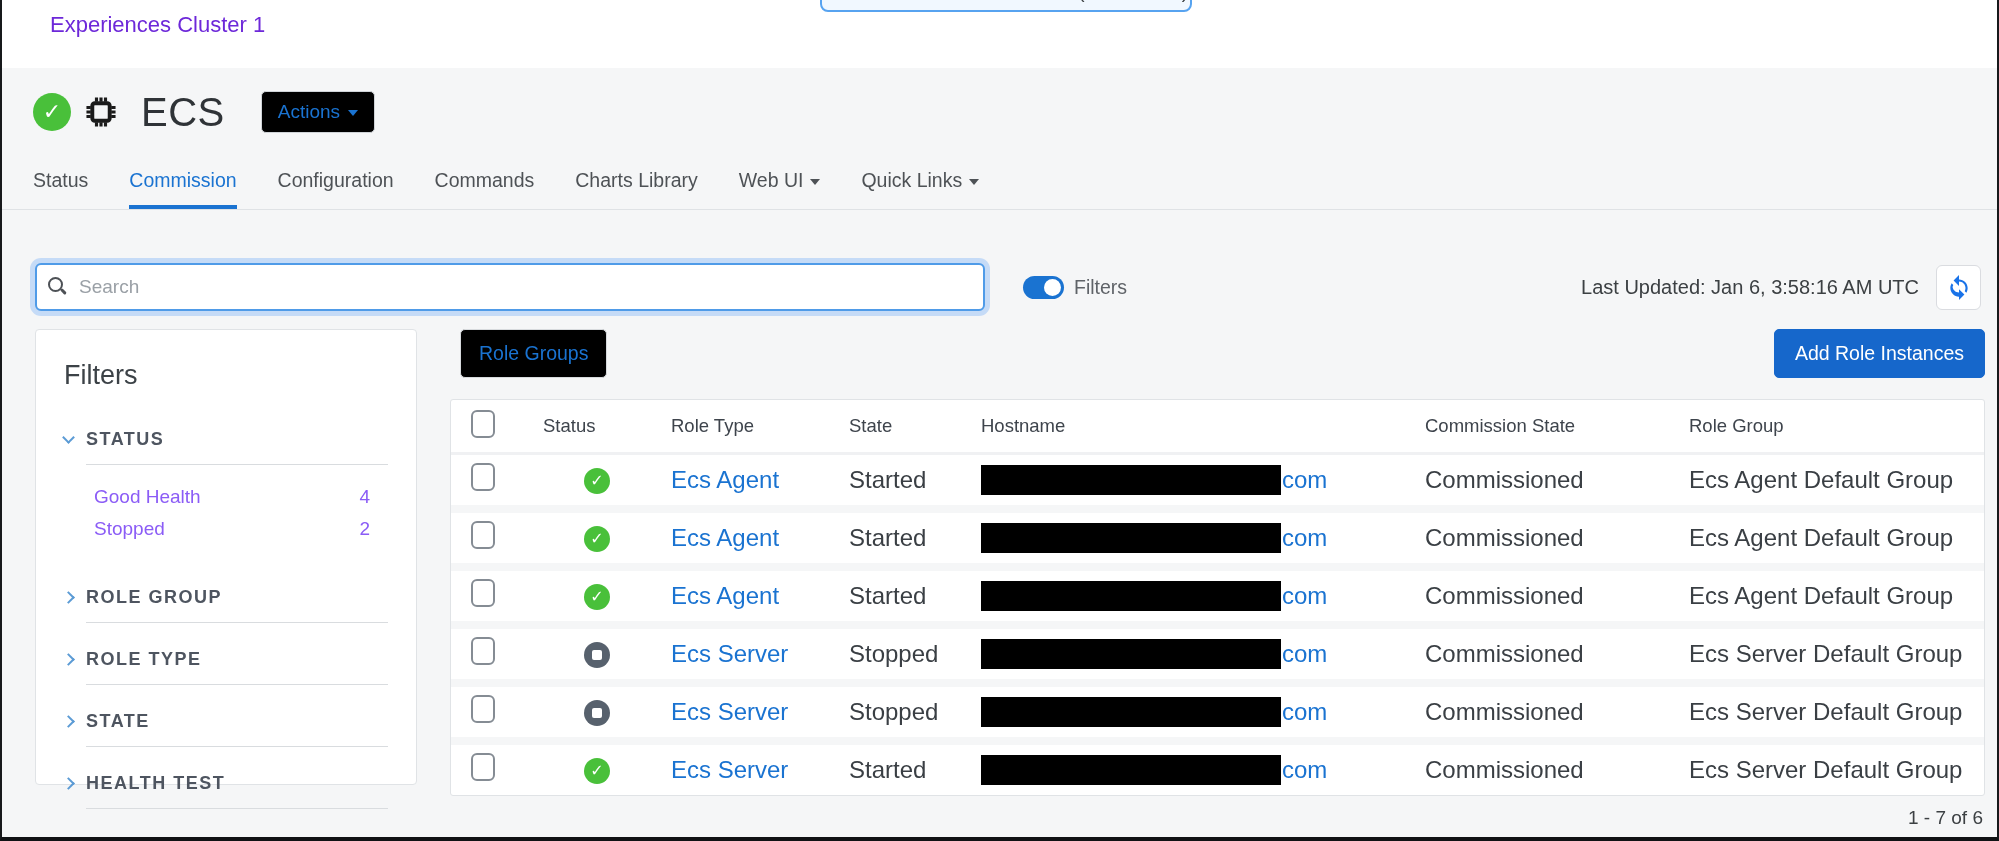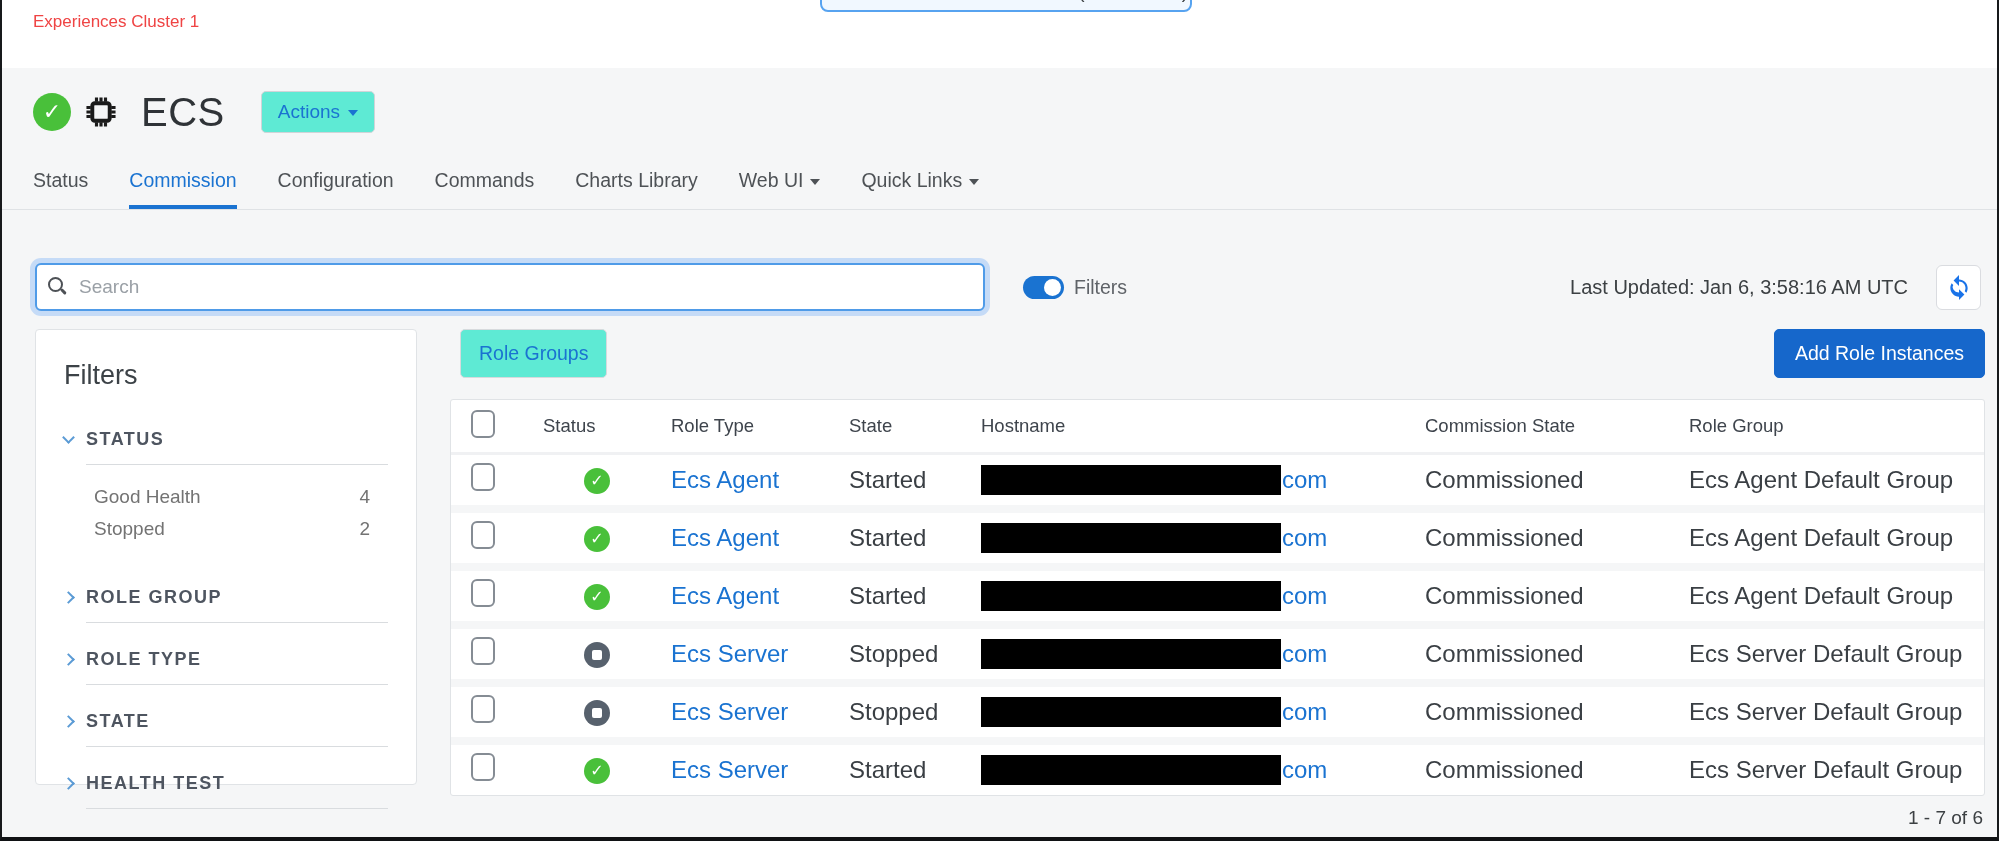--- a/index.html
+++ b/index.html
@@ -7,35 +7,35 @@
     --good:#49c03a; --stopped:#57616d; --page-bg:#f5f6f7; --border:#e0e3e6;
     --text-dark:#2f3337; --text:#3a3f44; --text-mid:#5f6368;
   }
   *{box-sizing:border-box;margin:0;padding:0}
   html,body{width:1999px;height:841px;overflow:hidden}
   body{font-family:"Liberation Sans","DejaVu Sans",sans-serif;background:#fff;position:relative;color:var(--text)}
   .frame-border{position:absolute;inset:0;border-left:2px solid #17191b;border-right:2px solid #17191b;border-bottom:4px solid #101214;pointer-events:none;z-index:99}
 
   
   .top-strip{height:68px;background:#fff;position:relative}
-  .page-title{position:absolute;left:33px;top:12px;font-size:17px;font-weight:400;color:#ef4444}
+  .page-title{position:absolute;left:50px;top:12px;font-size:22px;font-weight:400;color:#6d28d9}
   .version-pill{position:absolute;left:820px;top:-28px;width:372px;height:40px;background:#f1f8ff;
     border:2px solid #57a3f0;border-radius:8px;font-size:19px;color:#3c4043;text-align:center;
     line-height:36px;font-family:inherit;white-space:nowrap;overflow:hidden;cursor:pointer}
 
   
   .band{position:absolute;top:68px;left:0;right:0;bottom:0;background:var(--page-bg);padding-top:22px}
 
   
   .service-header{display:flex;align-items:center;height:44px;padding-left:33px}
   .health-dot{width:38px;height:38px;border-radius:50%;background:var(--good);display:inline-flex;
     align-items:center;justify-content:center;color:#fff;font-size:22px;font-weight:bold}
   .chip-ic{margin-left:12px;display:inline-flex}
   .service-name{margin-left:22px;font-size:40px;color:var(--text-dark);letter-spacing:.5px}
-  .btn{font-family:inherit;font-size:19px;border-radius:5px;cursor:pointer;border:1px solid #d0d4d8;background:#5eead4}
+  .btn{font-family:inherit;font-size:19px;border-radius:5px;cursor:pointer;border:1px solid #d0d4d8;background:#000000}
   .actions-btn{margin-left:36px;padding:9px 16px;color:var(--accent)}
   .caret{display:inline-block;margin-left:8px;border-left:5px solid transparent;border-right:5px solid transparent;
     border-top:6px solid currentColor;vertical-align:2px}
 
   
   .tabs{display:flex;align-items:flex-end;height:40px;margin-top:36px;padding-left:33px;border-bottom:1px solid #dfe2e5}
   .tab{font-size:19.5px;color:#4e5256;margin-right:41px;padding-bottom:13px;border-bottom:4px solid transparent;cursor:pointer;white-space:nowrap}
   .tab.active{color:var(--accent);border-bottom-color:var(--accent)}
   .tab .caret{margin-left:7px;border-top-width:6px}
 
@@ -46,38 +46,38 @@
     box-shadow:0 0 0 5px rgba(110,170,245,.35);font-size:19px;padding:0 14px 0 42px;color:#333;font-family:inherit}
   .search-wrap input::placeholder{color:#9aa0a6}
   .mag{position:absolute;left:13px;top:14px;width:20px;height:20px;pointer-events:none}
   .mag::before{content:"";position:absolute;left:0;top:0;width:11px;height:11px;border:2.3px solid #4d5156;border-radius:50%}
   .mag::after{content:"";position:absolute;left:12px;top:13px;width:7px;height:2.6px;background:#4d5156;transform:rotate(45deg);border-radius:2px}
   .filters-toggle{display:flex;align-items:center;margin-left:38px}
   .switch{position:relative;width:41px;height:23px;border-radius:12px;background:var(--accent);display:inline-block;cursor:pointer}
   .knob{position:absolute;right:3px;top:3px;width:17px;height:17px;border-radius:50%;background:#fff}
   .switch-label{margin-left:10px;font-size:19.5px;color:#5f6368}
   .updated{margin-left:auto;display:flex;align-items:center}
-  .updated-text{font-size:20px;color:#3c4043;margin-right:28px}
+  .updated-text{font-size:20px;color:#3c4043;margin-right:17px}
   .refresh-btn{width:45px;height:45px;border:1px solid #dadce0;border-radius:6px;background:#fff;
     display:inline-flex;align-items:center;justify-content:center;cursor:pointer}
 
   
   .content{display:flex;margin-top:17px;padding:0 14px 0 35px;align-items:flex-start}
   .filters-card{width:382px;height:456px;background:#fff;border:1px solid var(--border);border-radius:4px;
     margin-right:33px;padding:30px 28px;flex-shrink:0}
   .filters-title{font-size:27px;font-weight:400;color:#3c4247}
   .fsection{margin-top:30px}
   .fsection .fhead{display:flex;align-items:center;cursor:pointer}
   .chev{width:9px;height:9px;border-right:2.5px solid #5b9bd5;border-bottom:2.5px solid #5b9bd5;
     transform:rotate(-45deg);margin-right:13px;flex-shrink:0}
   .fsection.expanded .chev{transform:rotate(45deg);margin-top:-4px}
   .flabel{font-size:18px;font-weight:bold;color:#4e5560;letter-spacing:1.5px}
   .fdivider{height:1px;background:#d9dcdf;margin:14px 0 0 22px}
   .fitems{margin:16px 0 14px 30px}
-  .fitem{display:flex;justify-content:space-between;align-items:center;font-size:19px;color:#737373;
+  .fitem{display:flex;justify-content:space-between;align-items:center;font-size:19px;color:#8b5cf6;
     padding:5px 18px 5px 0;cursor:pointer}
   .fsection + .fsection{margin-top:26px}
   .fsection.expanded{margin-top:38px}
   .fsection.expanded + .fsection{margin-top:42px}
 
   .table-area{flex:1}
   .table-toolbar{display:flex;align-items:center;height:48px;margin-bottom:22px}
   .afs-btn{padding:11px 17px;color:var(--accent);border:1px solid #cfd3d7}
   .primary-btn{margin-left:auto;background:var(--primary-button);border:1px solid var(--primary-button);
     color:#fff;padding:12px 20px;font-size:19.5px}

